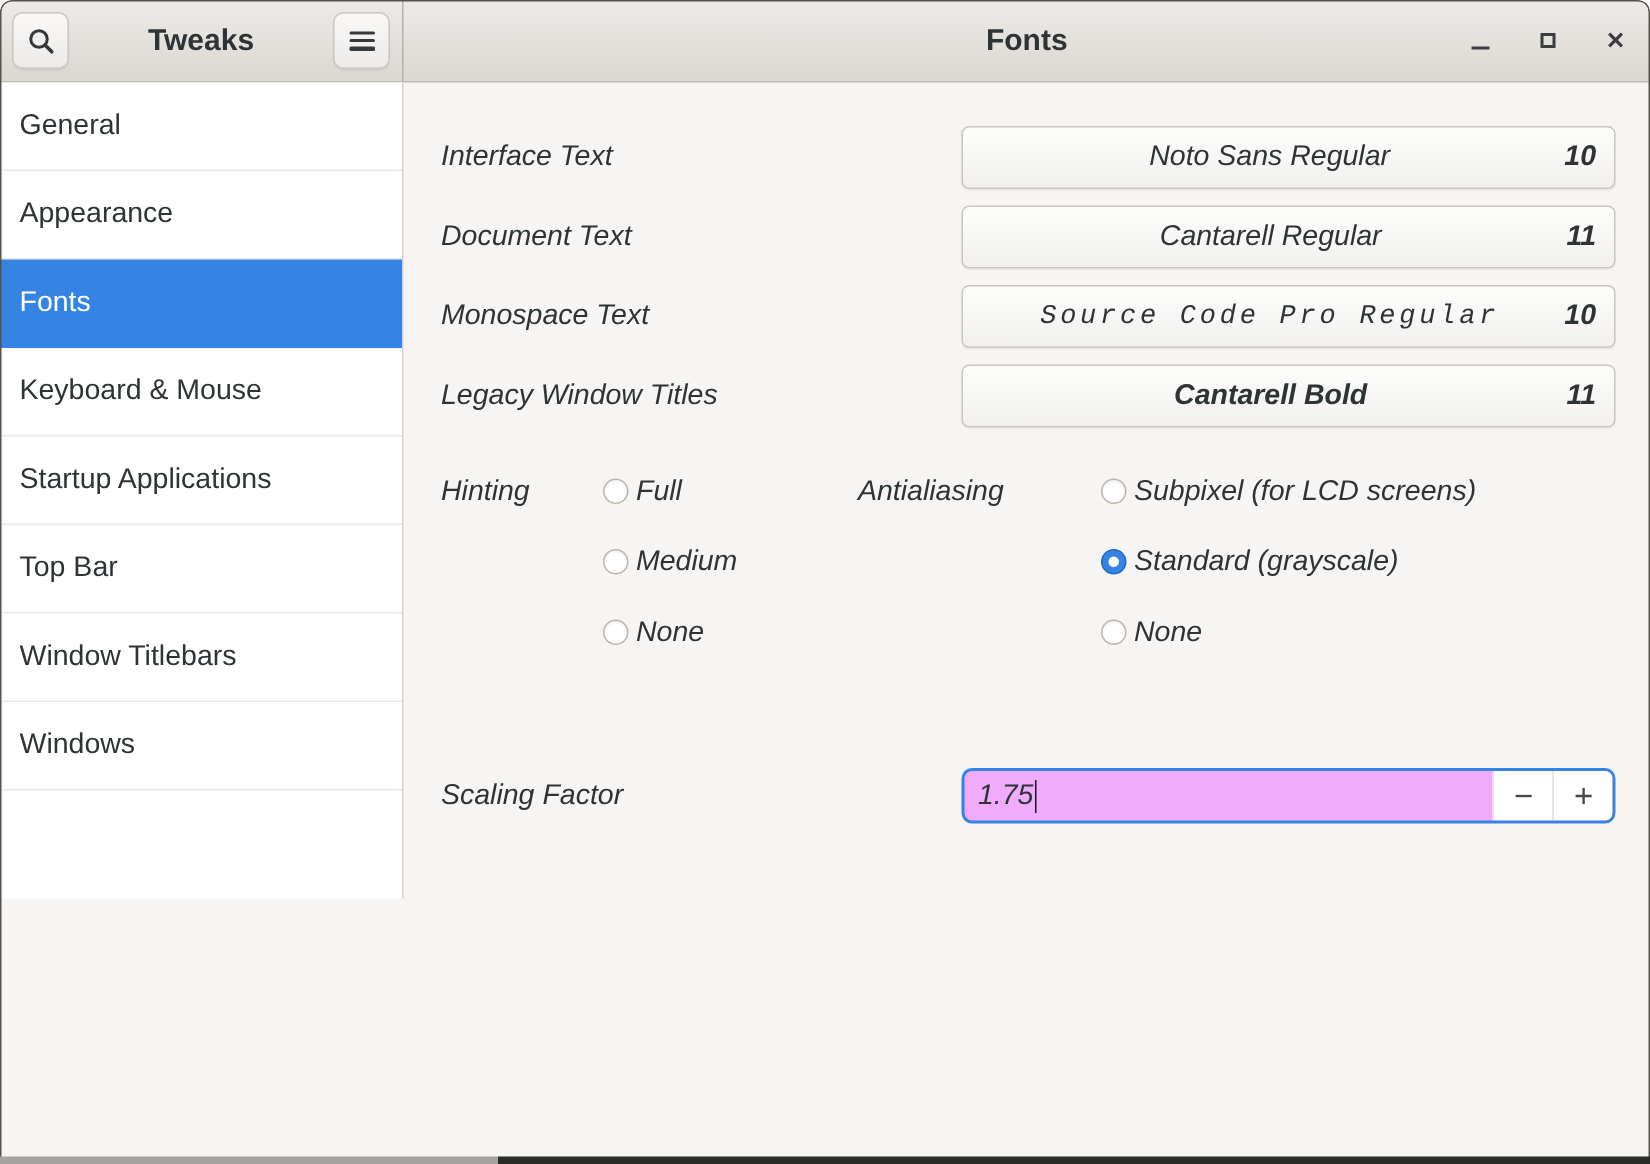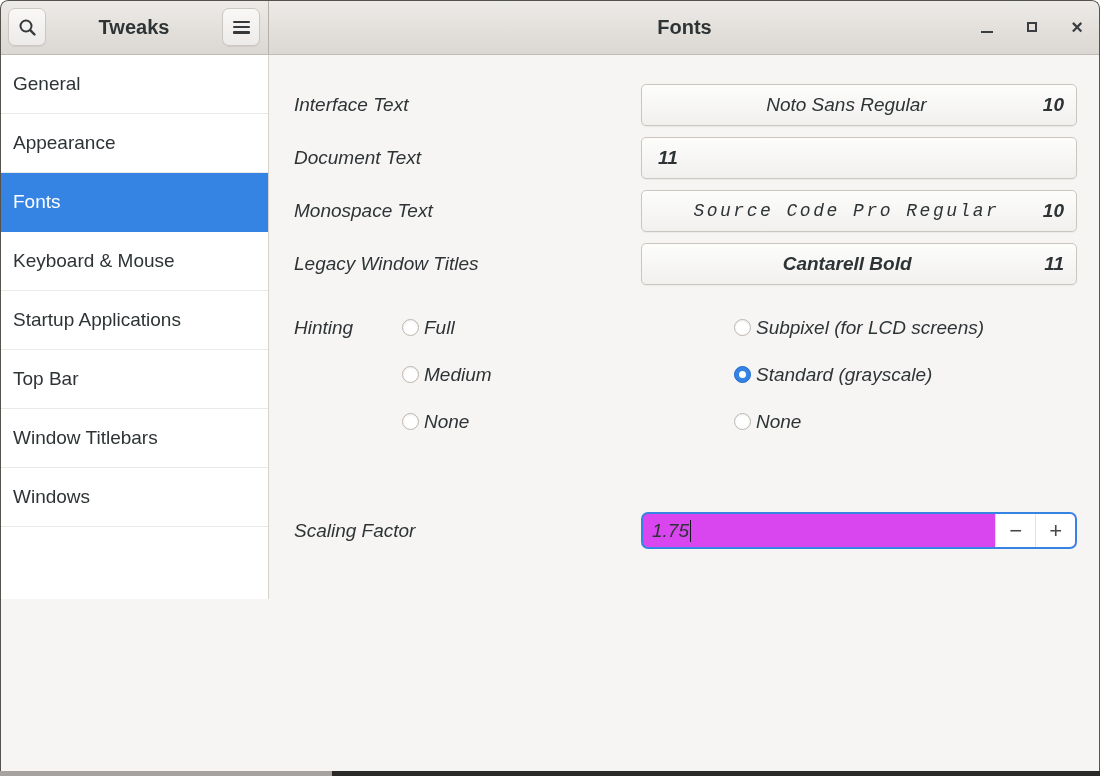--- a/index.html
+++ b/index.html
@@ -100,21 +100,21 @@
     width:7px; height:7px; border-radius:50%; background:#fdfeff;
   }
   .radio-label { font-size:19px; white-space:nowrap; }
 
   
   .scale-row { display:flex; align-items:center; margin-top:20px;justify-content:center; }
   .scale-label { width:347px; font-size:19px; }
   .spin {
     width:436px; height:37px;
     border:2px solid #3584e4; border-radius:7px;
-    background:#d946ef; display:flex; align-items:stretch; overflow:hidden;
+    background:#f0abfc; display:flex; align-items:stretch; overflow:hidden;
   }
   .spin-entry { flex:1; display:flex; align-items:center; padding-left:9px; font-size:19px; cursor:text; }
   .caret { width:1.5px; height:22px; background:#15181a; margin-left:1px; }
   .spin-btn {
     width:40px; display:flex; align-items:center; justify-content:center;
     border-left:1px solid #e5e3e0; font-size:22px; color:#45494c;
     background:#fff; cursor:pointer;
   }
 
   
@@ -196,20 +196,21 @@
           <div class="frow">
             <div class="flabel">Interface Text</div>
             <div class="font-btn">
               <span class="fname">Noto Sans Regular</span>
               <span class="fsize">10</span>
             </div>
           </div>
           <div class="frow">
             <div class="flabel">Document Text</div>
             <div class="font-btn">
+              <span class="fname">Cantarell Regular</span>
               <span class="fsize">11</span>
             </div>
           </div>
           <div class="frow">
             <div class="flabel">Monospace Text</div>
             <div class="font-btn mono">
               <span class="fname">Source Code Pro Regular</span>
               <span class="fsize">10</span>
             </div>
           </div>
@@ -231,20 +232,21 @@
             </div>
             <div class="radio-row">
               <span class="radio"></span>
               <span class="radio-label">Medium</span>
             </div>
             <div class="radio-row">
               <span class="radio"></span>
               <span class="radio-label">None</span>
             </div>
           </div>
+        <div class="group-label glabel-aa">Antialiasing</div>
         <div class="radio-stack stack-aa" id="aa-radios">
             <div class="radio-row">
               <span class="radio"></span>
               <span class="radio-label">Subpixel (for LCD screens)</span>
             </div>
             <div class="radio-row">
               <span class="radio selected"></span>
               <span class="radio-label">Standard (grayscale)</span>
             </div>
             <div class="radio-row">

